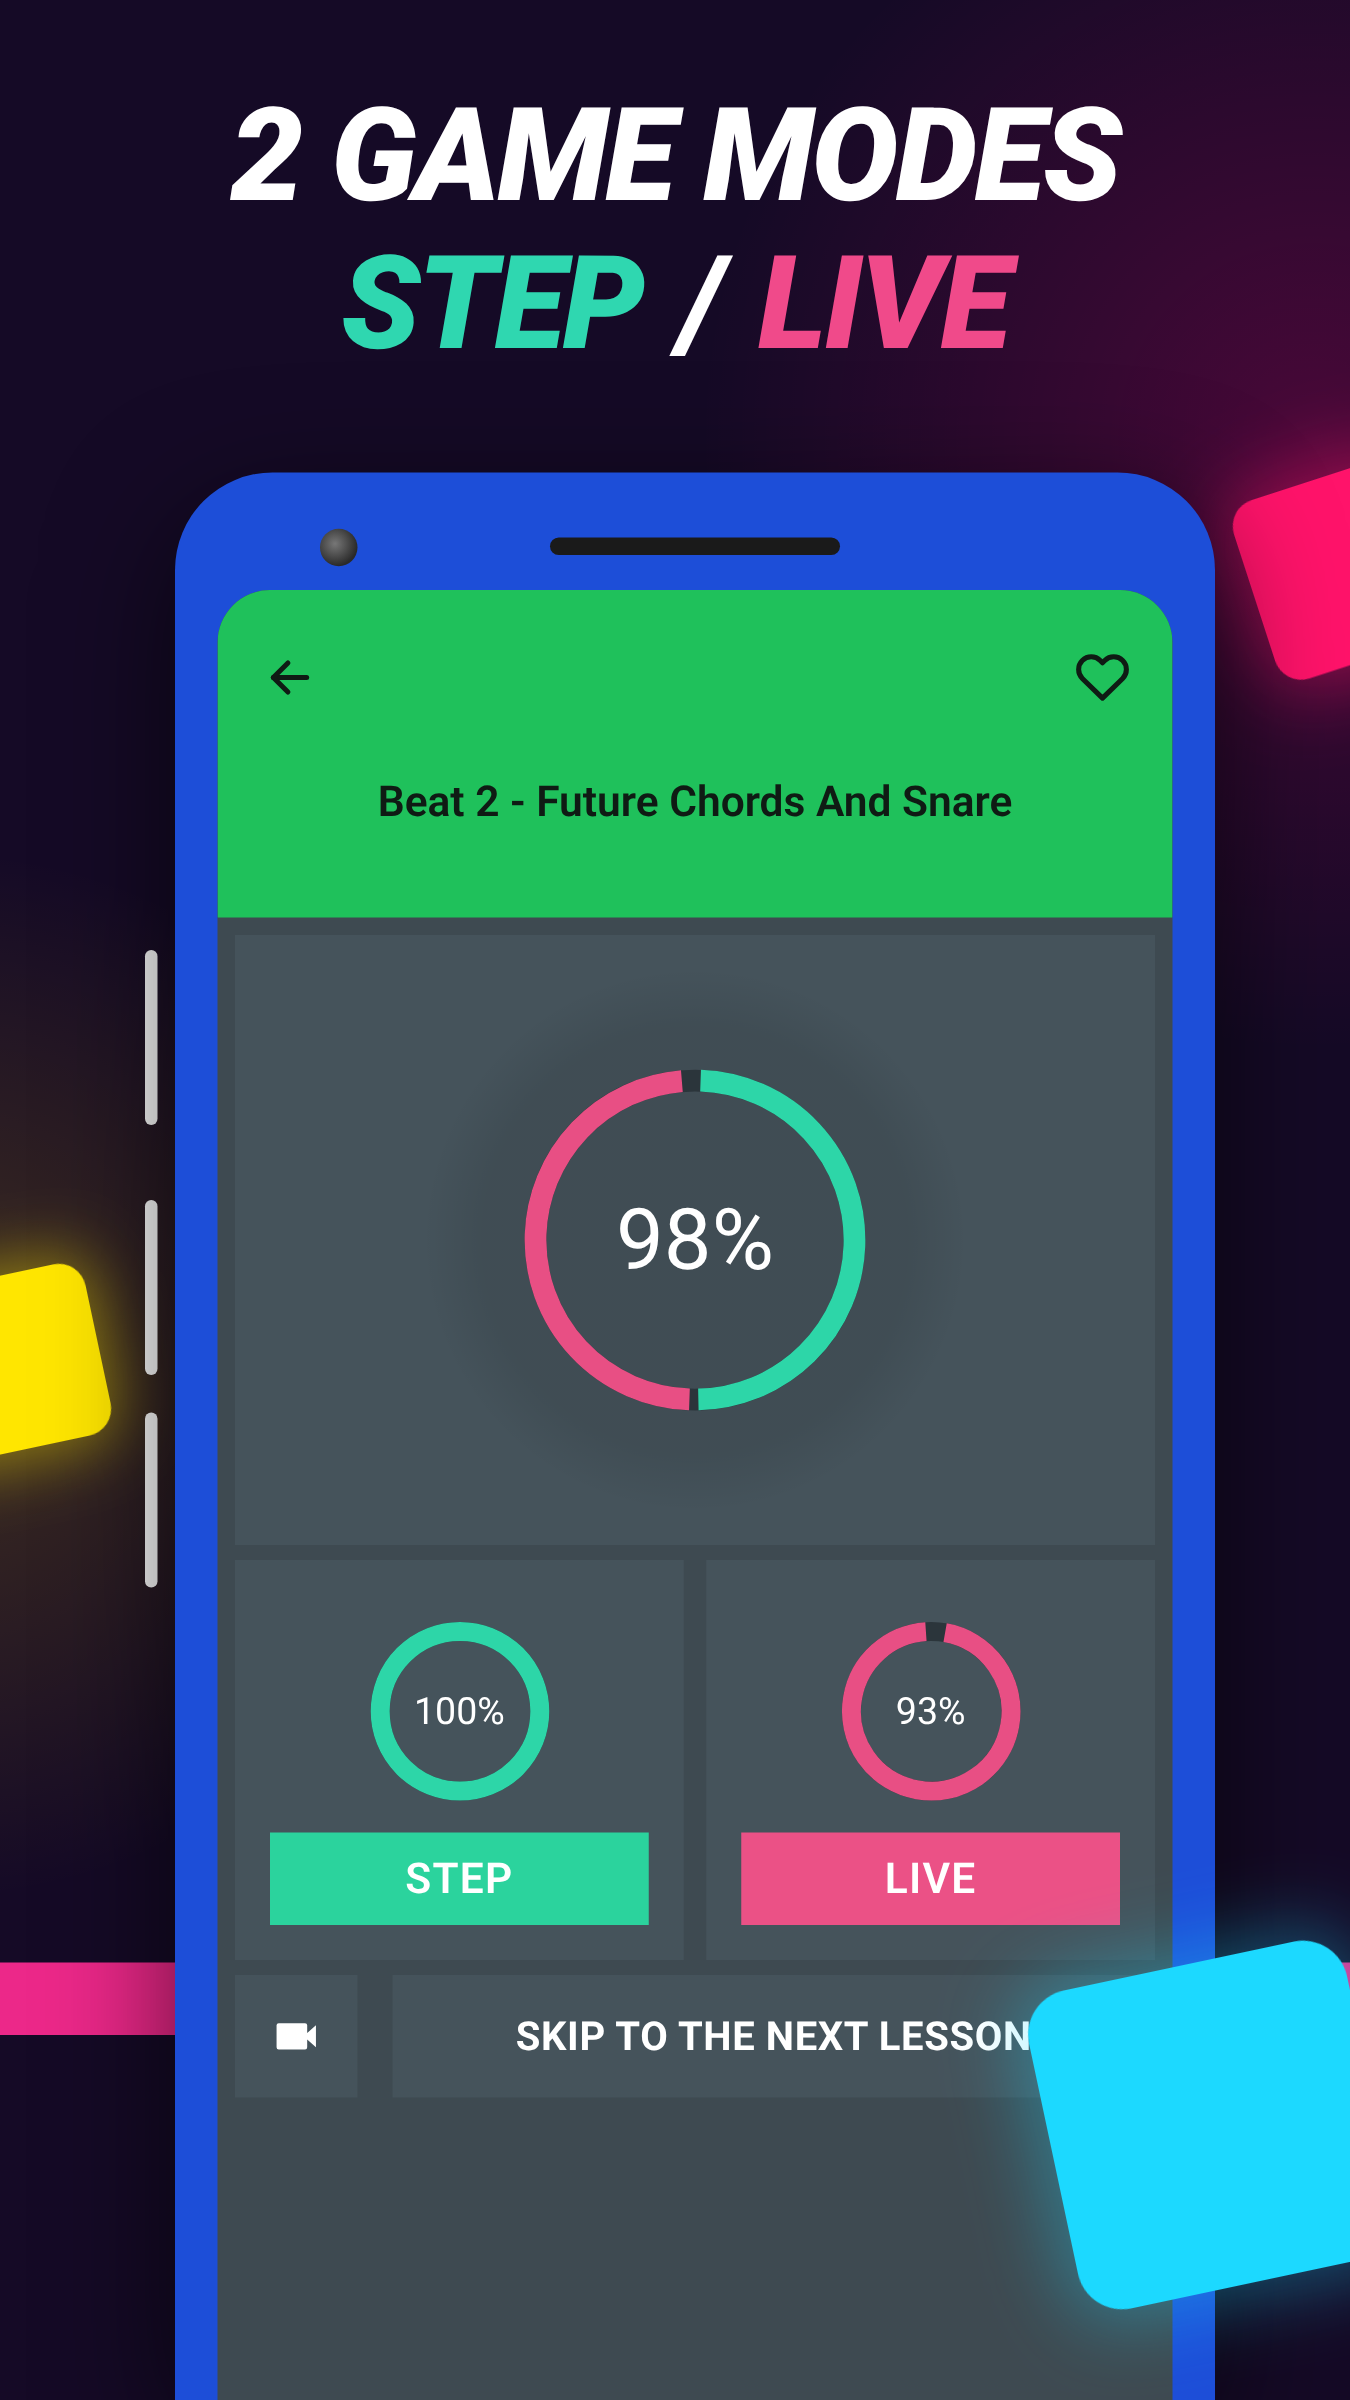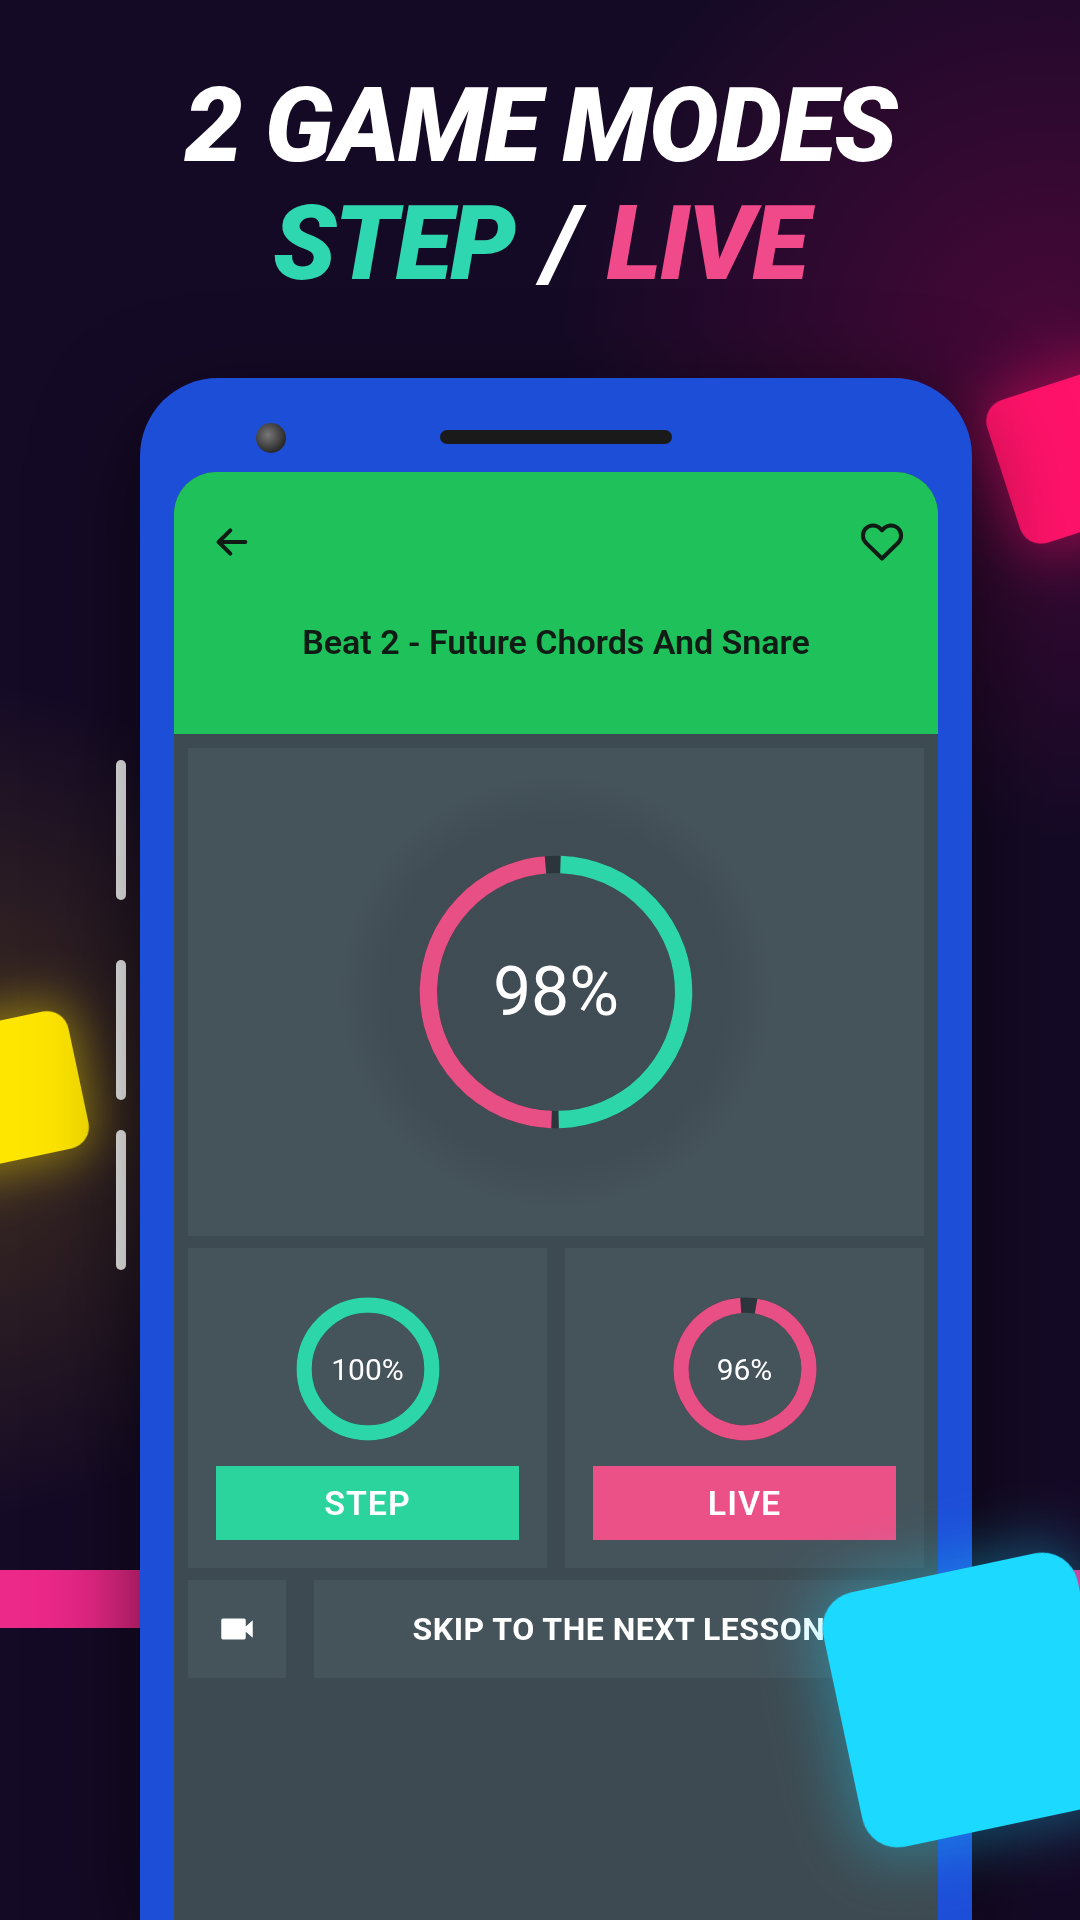--- a/index.html
+++ b/index.html
@@ -222,21 +222,21 @@
             <span>STEP</span>
           </div>
         </div>
 
         <div class="mode-card">
           <div class="ring-wrap">
             <svg width="152" height="152" viewBox="0 0 100 100">
               <circle cx="50" cy="50" r="42" fill="none" stroke="#2b353b" stroke-width="10"></circle>
               <circle cx="50" cy="50" r="42" fill="none" stroke="#e84f84" stroke-width="10" stroke-dasharray="253.3 263.9" transform="rotate(-80 50 50)"></circle>
             </svg>
-            <div class="ring-label small">96%</div>
+            <div class="ring-label small">93%</div>
           </div>
           <div class="mode-btn live">
             <span>LIVE</span>
           </div>
         </div>
       </div>
 
       <div class="footer-row">
         <div class="video-btn">
           <svg width="42" height="42" viewBox="0 0 24 24" fill="#ffffff">

